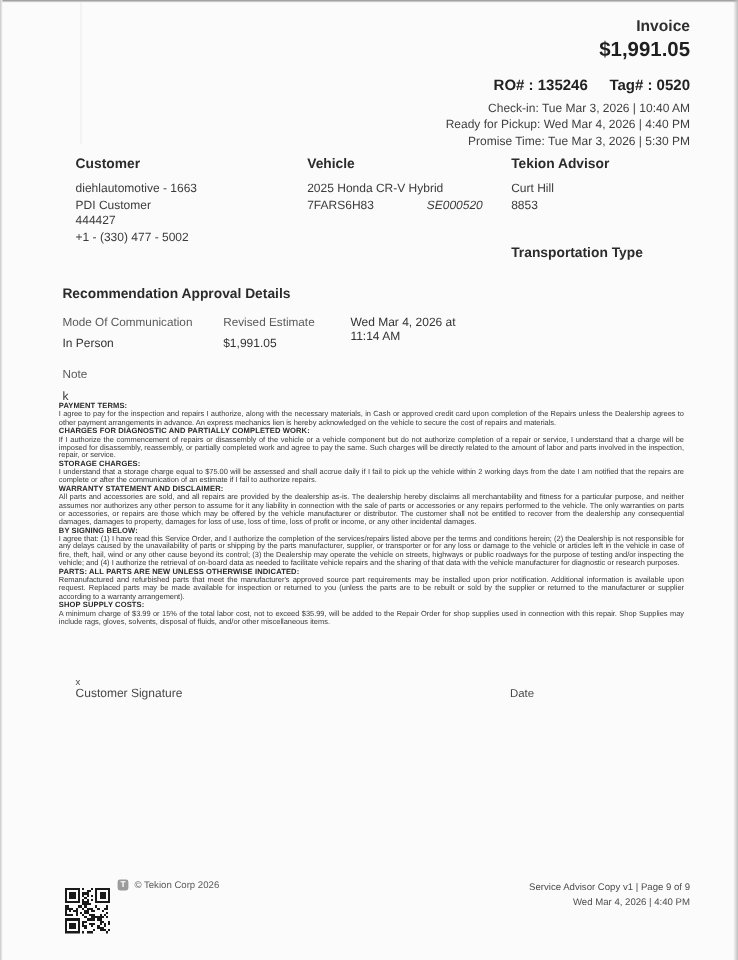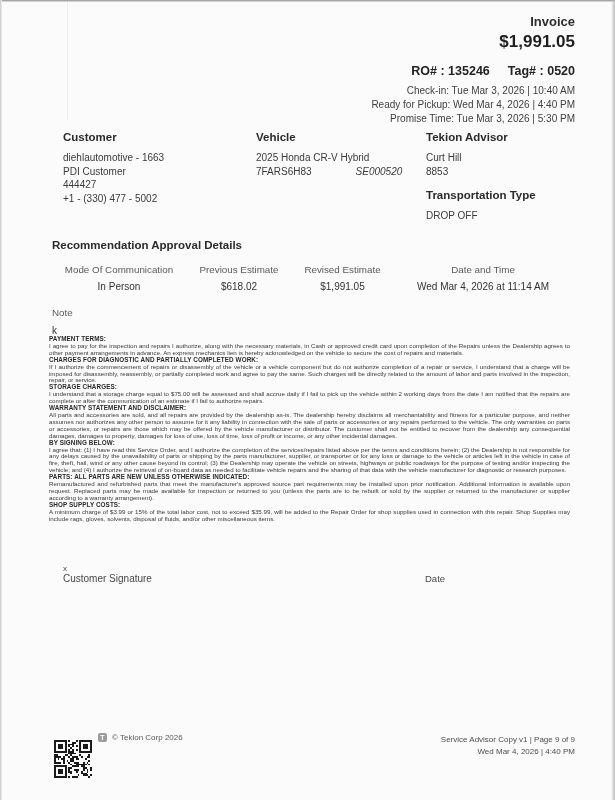--- a/index.html
+++ b/index.html
@@ -27,27 +27,27 @@
 
   
   .info-section { position:absolute; top:131px; left:0; width:615px; }
   .info-col { position:absolute; top:0; }
   .col-customer { left:63px; width:180px; }
   .col-vehicle  { left:256px; width:165px; }
   .col-advisor  { left:426px; width:160px; }
   .col-h { font-size:11.5px; font-weight:700; color:#2b2b2b; margin-bottom:8px; }
   .info-line { font-size:10px; color:#3b3b3b; line-height:13.5px; }
   .vin-italic { font-style:italic;margin-left:44px; }
-  .second-h { margin-top:11px; }
+  .second-h { margin-top:27px; }
 
   
   .recommendation { position:absolute; top:239px; left:52px; right:42px; }
   .rec-title { font-size:11.5px; font-weight:700; color:#2b2b2b; margin-bottom:13px; }
   .rec-row { display:flex; }
-  .rec-col { flex:0 0 auto;text-align:center; }
+  .rec-col { flex:0 0 auto; }
   .rec-col:nth-child(1){ width:134px; }
   .rec-col:nth-child(2){ width:106px; }
   .rec-col:nth-child(3){ width:101px; }
   .rec-col:nth-child(4){ flex:1 1 auto; }
   .rec-label { font-size:9.8px; color:#5a5a5a; margin-bottom:6px; }
   .rec-value { font-size:10px; color:#333; }
   .note-block { margin-top:15px; }
   .note-label { font-size:9.8px; color:#5a5a5a; margin-bottom:7px; }
   .note-value { font-size:10px; color:#333; }
 
@@ -102,41 +102,35 @@
   <div class="info-col col-vehicle">
     <div class="col-h">Vehicle</div>
     <div class="info-line">2025 Honda CR-V Hybrid</div>
     <div class="info-line"><span>7FARS6H83</span><span class="vin-italic">SE000520</span></div>
   </div>
   <div class="info-col col-advisor">
     <div class="col-h">Tekion Advisor</div>
     <div class="info-line">Curt Hill</div>
     <div class="info-line">8853</div>
     <div class="col-h second-h">Transportation Type</div>
-    <div class="info-line">DROP OFF</div>
   </div>
 </div>
 
 <div class="recommendation">
   <div class="rec-title">Recommendation Approval Details</div>
   <div class="rec-row">
     <div class="rec-col">
       <div class="rec-label">Mode Of Communication</div>
       <div class="rec-value">In Person</div>
     </div>
     <div class="rec-col">
-      <div class="rec-label">Previous Estimate</div>
-      <div class="rec-value">$618.02</div>
-    </div>
-    <div class="rec-col">
       <div class="rec-label">Revised Estimate</div>
       <div class="rec-value">$1,991.05</div>
     </div>
     <div class="rec-col">
-      <div class="rec-label">Date and Time</div>
       <div class="rec-value">Wed Mar 4, 2026 at 11:14 AM</div>
     </div>
   </div>
   <div class="note-block">
     <div class="note-label">Note</div>
     <div class="note-value">k</div>
   </div>
 </div>
 
 <div class="terms">

